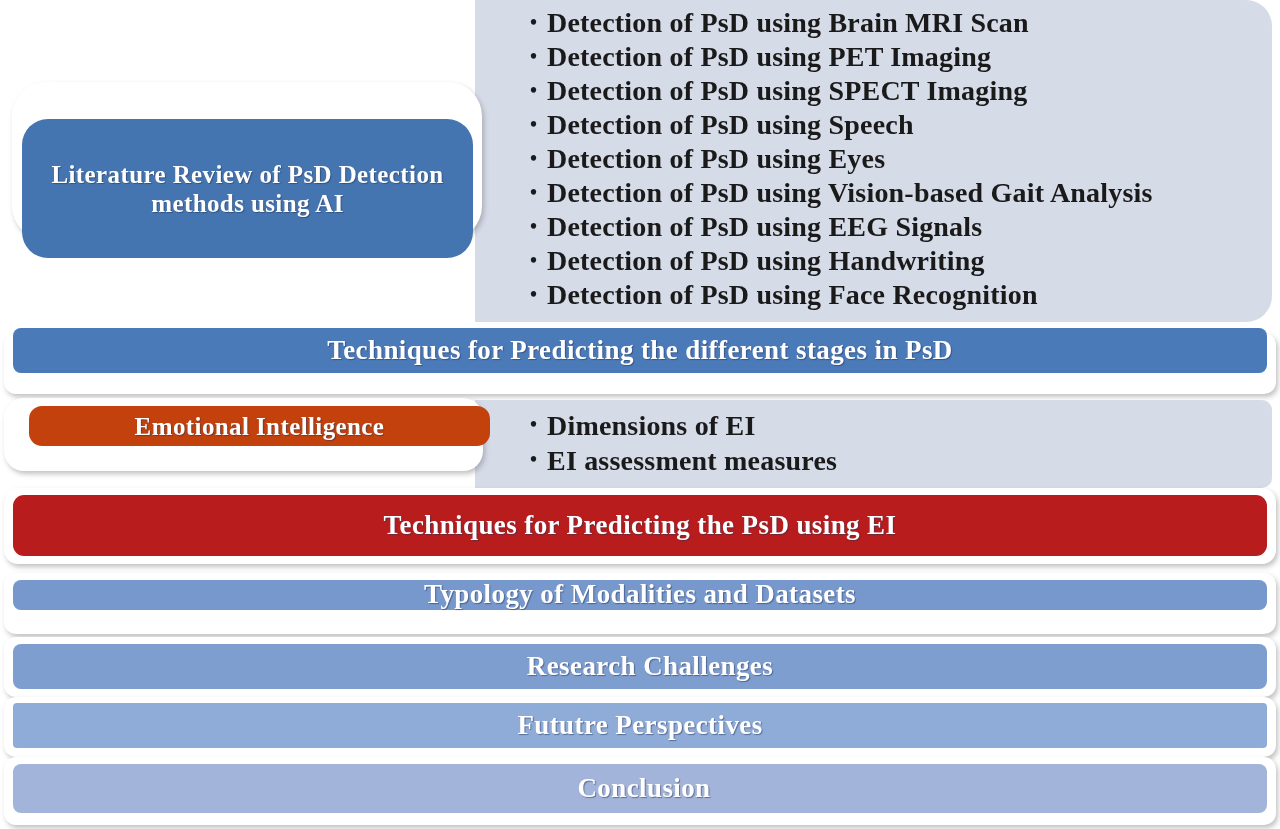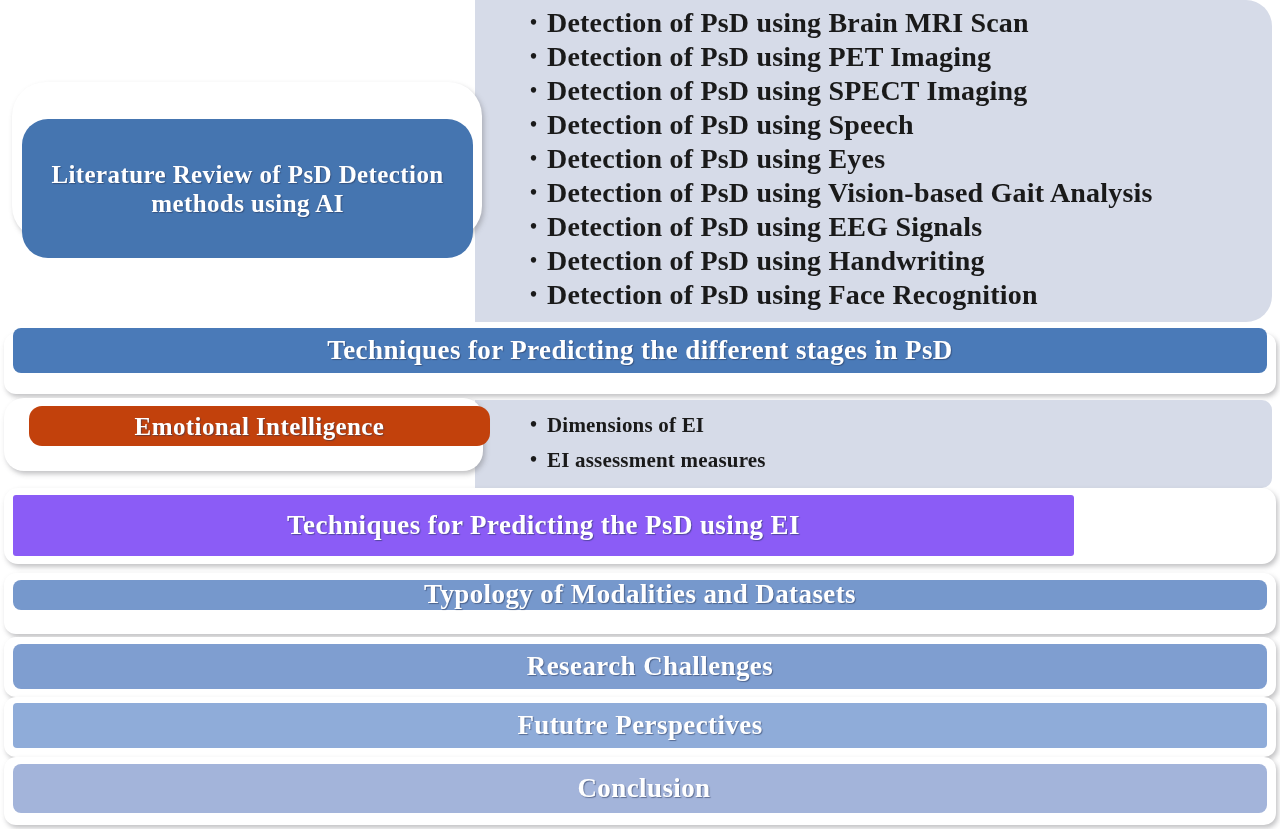--- a/index.html
+++ b/index.html
@@ -52,21 +52,21 @@
   }
   .bullet-list li::before {
     content: "\2022";
     position: absolute;
     left: 0;
     top: -1px;
     font-size: 20px;
     line-height: 34px;
   }
   .bullet-list.ei li {
-    font-size: 21px;
+    font-size: 28px;
     line-height: 35px;
   }
 
   
   .shell {
     position: absolute;
     background: #ffffff;
     box-sizing: border-box;
     box-shadow: 2px 3px 5px rgba(120,120,125,0.45);
   }
@@ -127,21 +127,21 @@
     <ul class="bullet-list ei" style="position:absolute; left:55px; top:8px;">
       <li>Dimensions of EI</li>
       <li>EI  assessment measures</li>
     </ul>
   </div>
 
   <div class="shell" style="left:4px; top:398px; width:479px; height:73px; border-radius:20px;"></div>
   <div class="blue-box t-bar-sm" style="left:13px; top:406px; width:461px; height:40px; border-radius:13px; background:#c2410c;margin-left:16px;">Emotional  Intelligence</div>
 
   <div class="shell" style="left:4px; top:488px; width:1272px; height:76px; border-radius:14px;"></div>
-  <div class="blue-box t-bar" style="left:13px; top:495px; width:1061px; height:61px; border-radius:3px; background:#8b5cf6;">Techniques  for Predicting the  PsD using EI</div>
+  <div class="blue-box t-bar" style="left:13px; top:495px; width:1254px; height:61px; border-radius:11px; background:#b91c1c;">Techniques  for Predicting the  PsD using EI</div>
 
   <div class="shell" style="left:4px; top:573px; width:1272px; height:61px; border-radius:12px;"></div>
   <div class="blue-box t-bar" style="left:13px; top:580px; width:1254px; height:30px; border-radius:8px; background:#7698cc;">Typology  of Modalities  and  Datasets</div>
 
   <div class="shell" style="left:4px; top:637px; width:1272px; height:60px; border-radius:12px;"></div>
   <div class="blue-box t-bar" style="left:13px; top:644px; width:1254px; height:45px; border-radius:8px; background:#7f9ed0;padding-left:20px;">Research  Challenges</div>
 
   <div class="shell" style="left:4px; top:697px; width:1272px; height:60px; border-radius:12px;"></div>
   <div class="blue-box t-bar" style="left:13px; top:703px; width:1254px; height:45px; border-radius:4px; background:#8facd9;">Fututre  Perspectives</div>
 

